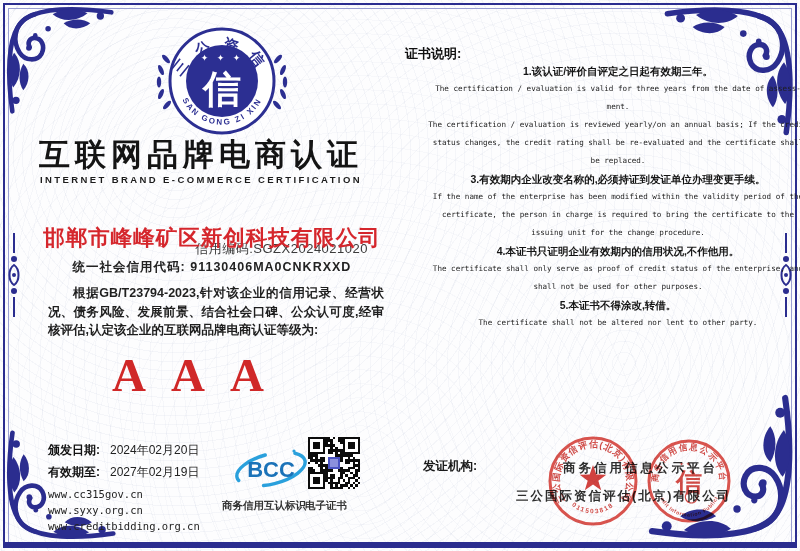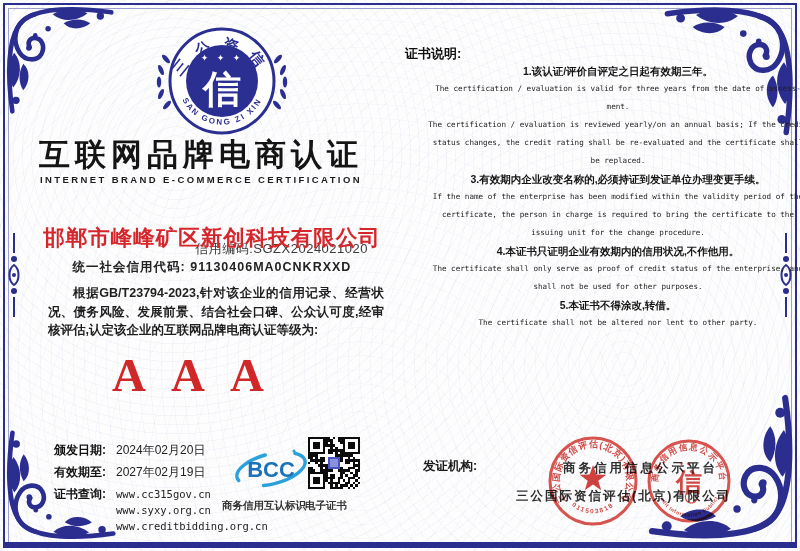--- a/index.html
+++ b/index.html
@@ -31,21 +31,21 @@
          letter-spacing:2.4px;color:#1c1c1c;}
   .credit-code{left:34px;top:200px;width:334px;text-align:right;font-size:13px;color:#3b3b3b;letter-spacing:.5px;margin-top:40px;}
   .company{left:22px;top:223px;width:380px;text-align:center;font-size:21.5px;font-weight:800;
          color:#d5262c;letter-spacing:1px;}
   .uscc{left:22px;top:259px;width:380px;text-align:center;font-size:12.5px;font-weight:700;
          color:#222;letter-spacing:1px;}
   .statement{left:48px;top:284px;width:336px;font-size:12.5px;line-height:18.5px;font-weight:700;
          color:#1f1f1f;text-align:justify;text-indent:2em;}
   .grade{left:112px;top:348px;font-family:"Liberation Serif", serif;font-size:47px;font-weight:bold;
          letter-spacing:25px;color:#d02828;text-align:center;}
-  .meta{left:48px;top:443px;font-size:12px;margin-left:6px;}
+  .meta{left:48px;top:443px;font-size:12px;}
   .meta-row{display:flex;margin-bottom:8px;line-height:14px;}
   .meta-label{font-weight:700;color:#111;width:62px;flex:none;}
   .meta-value{color:#222;}
   .url-col{display:flex;flex-direction:column;gap:2px;font-family:"DejaVu Sans Mono", monospace;font-size:10.5px;color:#222;}
   .bcc{left:231px;top:442px;width:80px;height:52px;}
   .qr{left:308px;top:437px;width:52px;height:52px;}
   .mark-label{font-size:10.5px;font-weight:700;color:#333;top:499px;}
   .mutual{left:222px;} .ecert{left:305px;}
   
   .notes-title{left:405px;top:45px;font-size:13px;font-weight:700;color:#111;}
@@ -162,21 +162,20 @@
   <div class="abs meta">
     <div class="meta-row">
       <span class="meta-label">颁发日期:</span>
       <span class="meta-value">2024年02月20日</span>
     </div>
     <div class="meta-row">
       <span class="meta-label">有效期至:</span>
       <span class="meta-value">2027年02月19日</span>
     </div>
     <div class="meta-row">
-      <span class="meta-label">证书查询:</span>
       <span class="url-col">
         <span>www.cc315gov.cn</span>
         <span>www.syxy.org.cn</span>
         <span>www.creditbidding.org.cn</span>
       </span>
     </div>
   </div>
 
   <svg class="abs bcc" viewBox="0 0 80 52">
     <ellipse cx="40" cy="27" rx="35" ry="15" fill="none" stroke="#2aa0dc" stroke-width="3.4" stroke-dasharray="52 26 42 30" stroke-linecap="round" transform="rotate(-14 40 27)"></ellipse>

